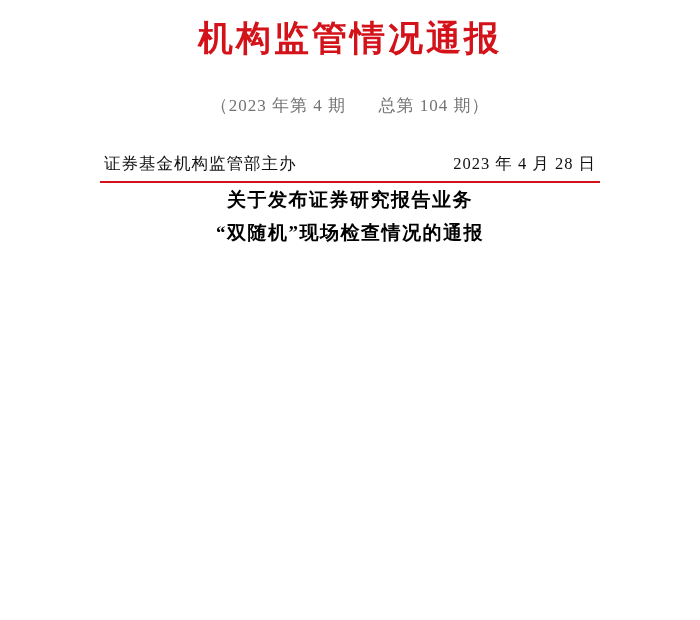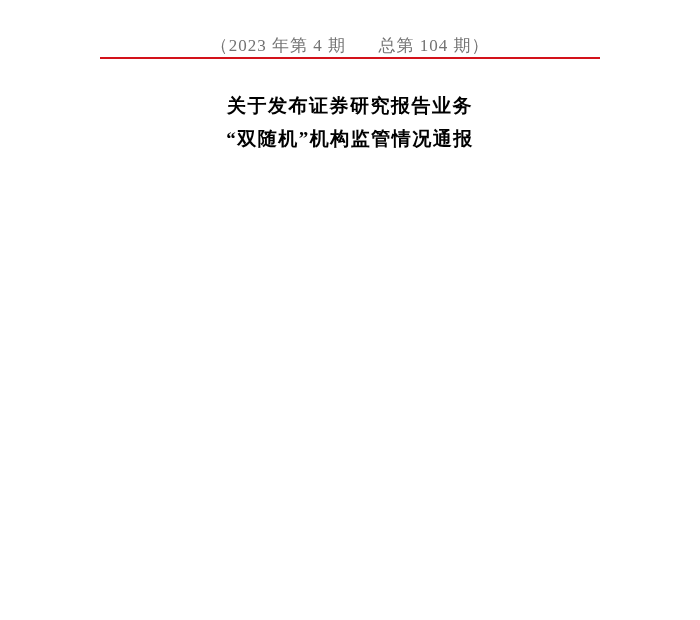--- a/index.html
+++ b/index.html
@@ -61,21 +61,20 @@
     height: 2px;
     background: #d3121a;
     margin: 0 0 0 0;
     width: 100%;
   }
   .doc-title {
     text-align: center;
     font-weight: bold;
     font-size: 19px;
     line-height: 1.75;
-    margin-top: 30px;
     letter-spacing: 1.5px;
     color: #000;
   }
   .doc-title div {
     white-space: nowrap;
   }
   .body-text {
     margin-top: 24px;
     font-size: 17.5px;
     line-height: 2.02;
@@ -87,28 +86,33 @@
   .body-text p {
     margin: 0;
     text-indent: 2em;
   }
 </style>
 </head>
 <body>
 
 <div class="page">
 
+  <div class="masthead">机构监管情况通报</div>
 
   <div class="issue-line">
     <span>（2023 年第 4 期</span>
     <span class="gap"></span>
     <span>总第 104 期）</span>
   </div>
 
+  <div class="meta-row">
+    <div class="meta-left">证券基金机构监管部主办</div>
+    <div class="meta-right">2023 年 4 月 28 日</div>
+  </div>
   <div class="rule"></div>
 
   <div class="doc-title">
     <div>关于发布证券研究报告业务</div>
-    <div>“双随机”机构监管情况通报</div>
+    <div>“双随机”现场检查情况的通报</div>
   </div>
 
 
 </div>
 
 </body></html>

